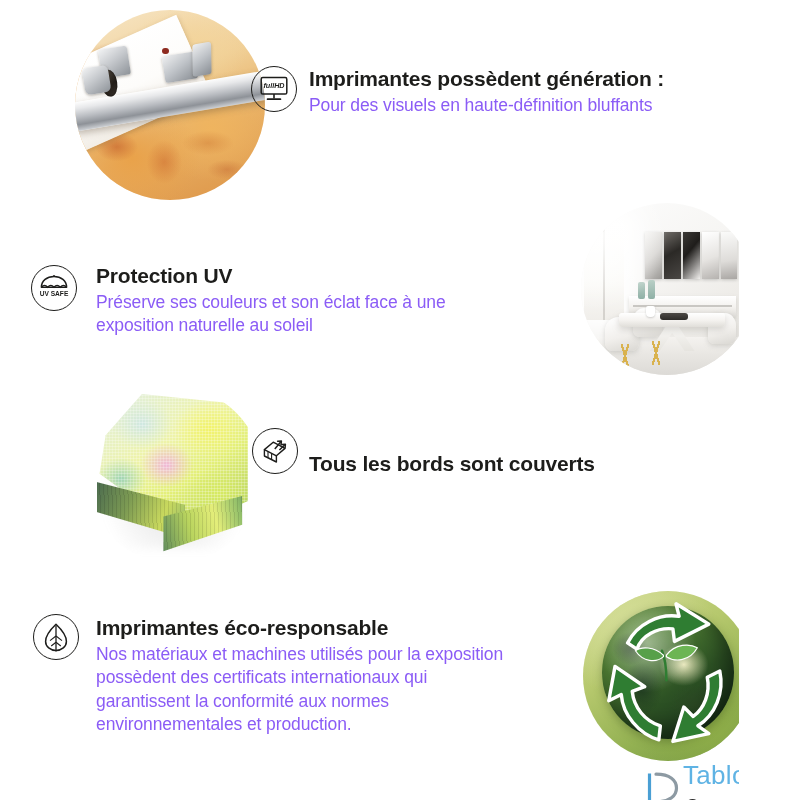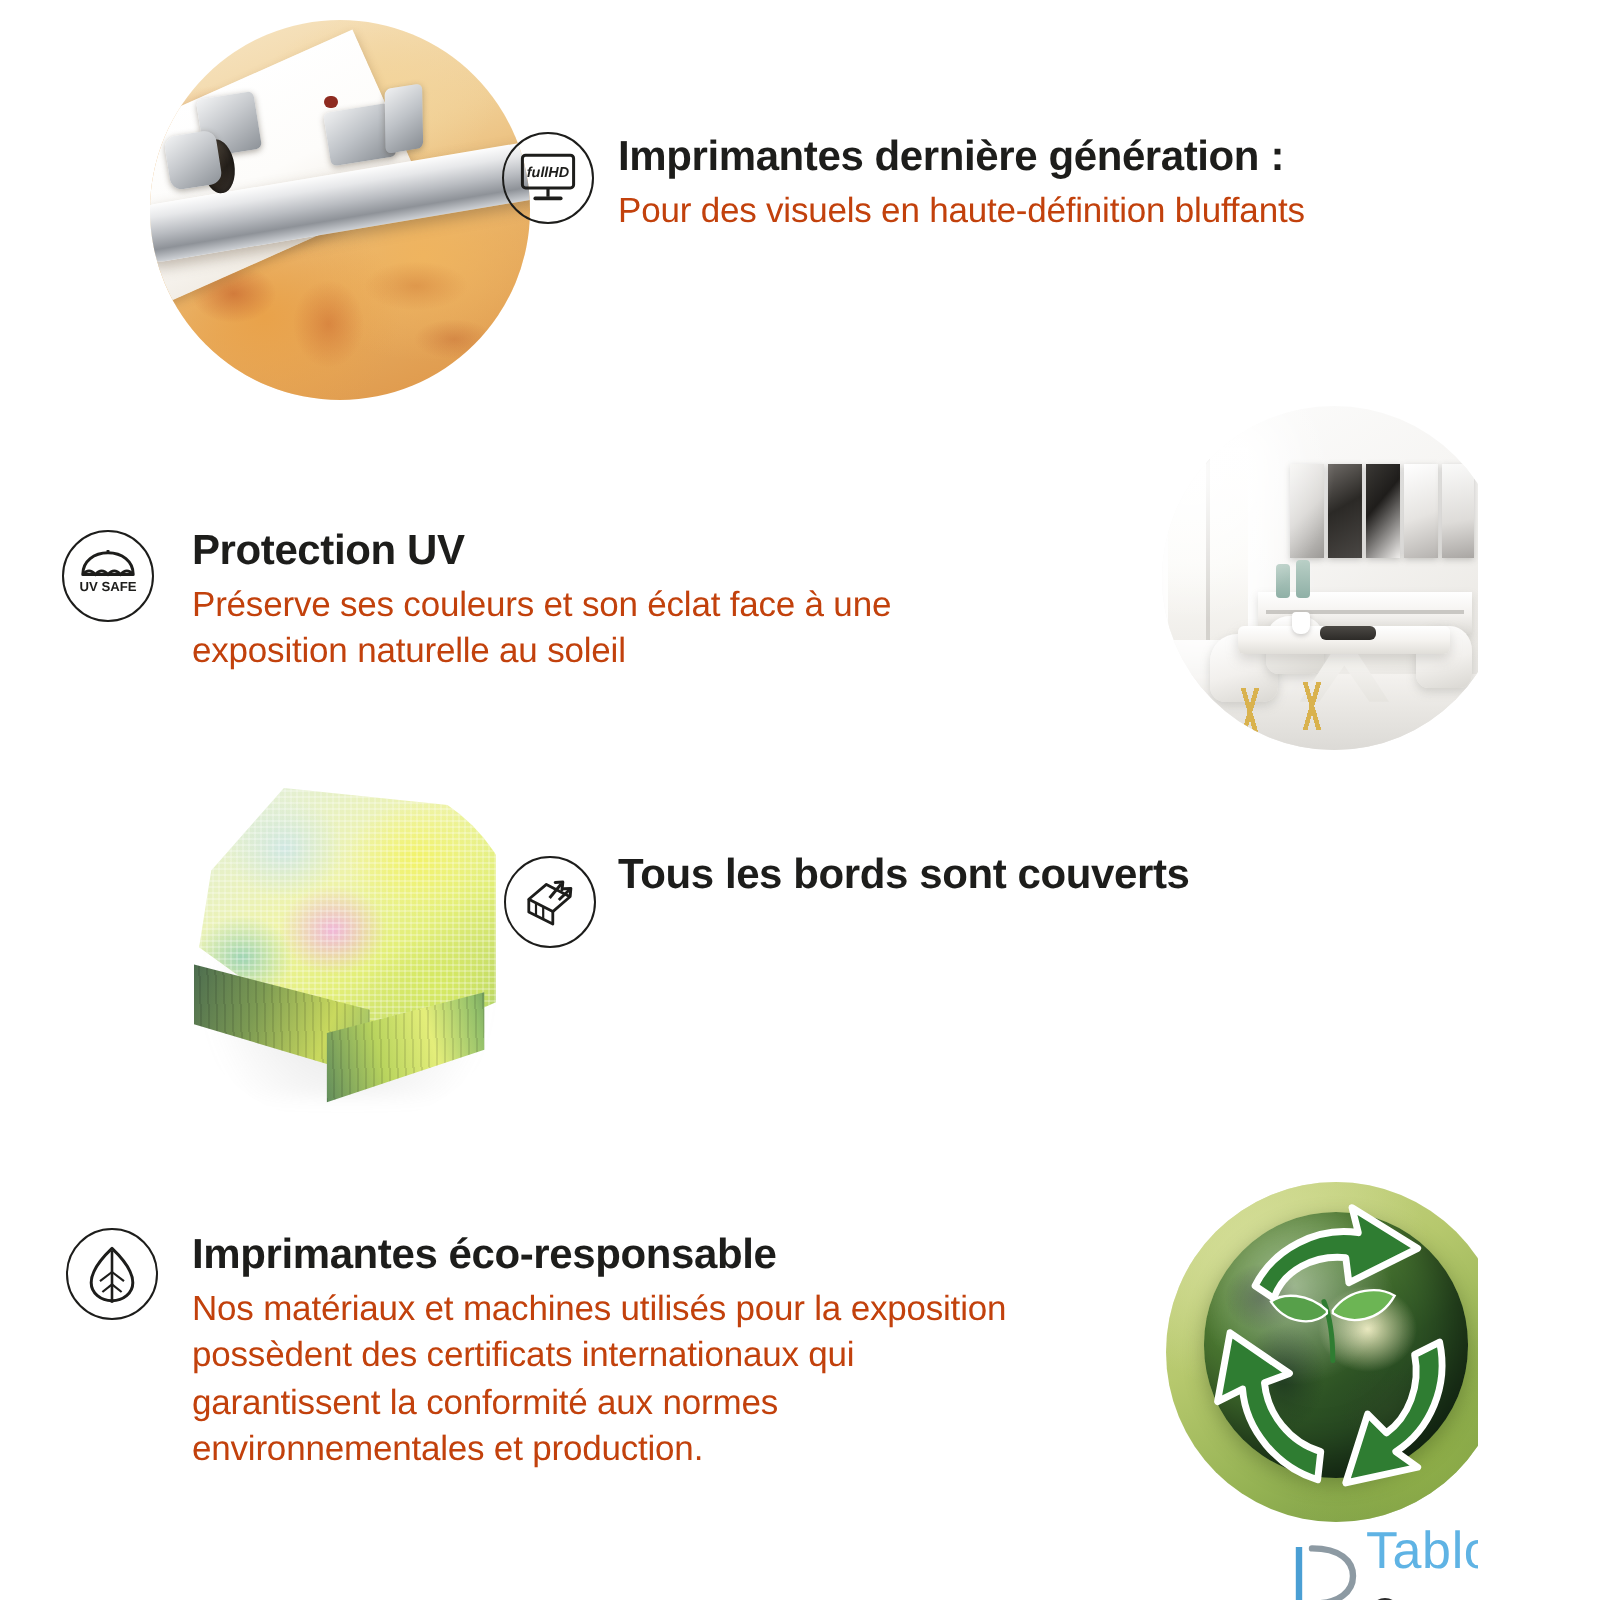--- a/index.html
+++ b/index.html
@@ -40,21 +40,21 @@
     font-weight: bold;
     color: #1d1d1b;
     letter-spacing: -0.2px;
     line-height: 1.15;
     margin: 0 0 3px 0;
     white-space: nowrap;
   }
   .feat-body {
     font-size: 17.5px;
     font-weight: normal;
-    color: #c2410c;
+    color: #8b5cf6;
     line-height: 1.33;
     margin: 0;
     letter-spacing: -0.1px;
   }
   .feat-body .ln { display: block; }
 
   
   .photo {
     position: absolute;
     border-radius: 50%;
@@ -363,21 +363,21 @@
   <div class="icon-badge" style="left:251px; top:66px;">
     <svg width="30" height="28" viewBox="0 0 30 28" aria-hidden="true">
       <rect x="2.2" y="2.6" width="25.6" height="16.4" rx="1.6" fill="none" stroke="#1d1d1b" stroke-width="1.5"></rect>
       <line x1="15" y1="19" x2="15" y2="23.4" stroke="#1d1d1b" stroke-width="1.6"></line>
       <line x1="8.6" y1="24.2" x2="21.4" y2="24.2" stroke="#1d1d1b" stroke-width="1.8" stroke-linecap="round"></line>
       <text x="15" y="13.4" text-anchor="middle" font-family="Liberation Sans, sans-serif" font-size="7.2" font-weight="bold" font-style="italic" fill="#1d1d1b">fullHD</text>
     </svg>
   </div>
 
   <div class="txt-block" style="left:309px; top:67px; width:420px;">
-    <p class="feat-title">Imprimantes dernière génération :</p>
+    <p class="feat-title">Imprimantes possèdent génération :</p>
     <p class="feat-body">
       <span class="ln">Pour des visuels en haute-définition bluffants</span>
     </p>
   </div>
 
   <div class="photo" style="left:581px; top:203px; width:172px; height:172px;">
     <div class="inner">
       <div class="p2-bg"></div>
       <div class="p2-floor"></div>
       <div class="p2-window">
@@ -447,21 +447,21 @@
       <path d="M4.4 13.6 L4.4 20.0 L16.4 26.0 L16.4 19.8" fill="none" stroke="#1d1d1b" stroke-width="1.4" stroke-linejoin="round"></path>
       <line x1="8.0" y1="15.6" x2="8.0" y2="21.8" stroke="#1d1d1b" stroke-width="1.1"></line>
       <line x1="11.6" y1="17.4" x2="11.6" y2="23.6" stroke="#1d1d1b" stroke-width="1.1"></line>
       <path d="M14.8 13.0 L20.6 6.0" fill="none" stroke="#1d1d1b" stroke-width="1.5"></path>
       <path d="M17.6 5.2 L21.4 5.0 L21.0 8.9" fill="none" stroke="#1d1d1b" stroke-width="1.5" stroke-linecap="round" stroke-linejoin="round"></path>
       <path d="M19.4 14.0 L24.6 9.0" fill="none" stroke="#1d1d1b" stroke-width="1.5"></path>
       <path d="M21.9 8.4 L25.4 8.2 L25.1 11.8" fill="none" stroke="#1d1d1b" stroke-width="1.5" stroke-linecap="round" stroke-linejoin="round"></path>
     </svg>
   </div>
 
-  <div class="txt-block" style="left:309px; top:426px; width:420px;">
+  <div class="txt-block" style="left:309px; top:452px; width:420px;">
     <p class="feat-title">Tous les bords sont couverts</p>
     <p class="feat-body">
     </p>
   </div>
 
   <div class="photo" style="left:583px; top:591px; width:170px; height:170px;">
     <div class="inner">
       <div class="p4-bg"></div>
       <div class="p4-globe"></div>
       <svg class="p4-arrows" viewBox="0 0 100 100" aria-hidden="true">

